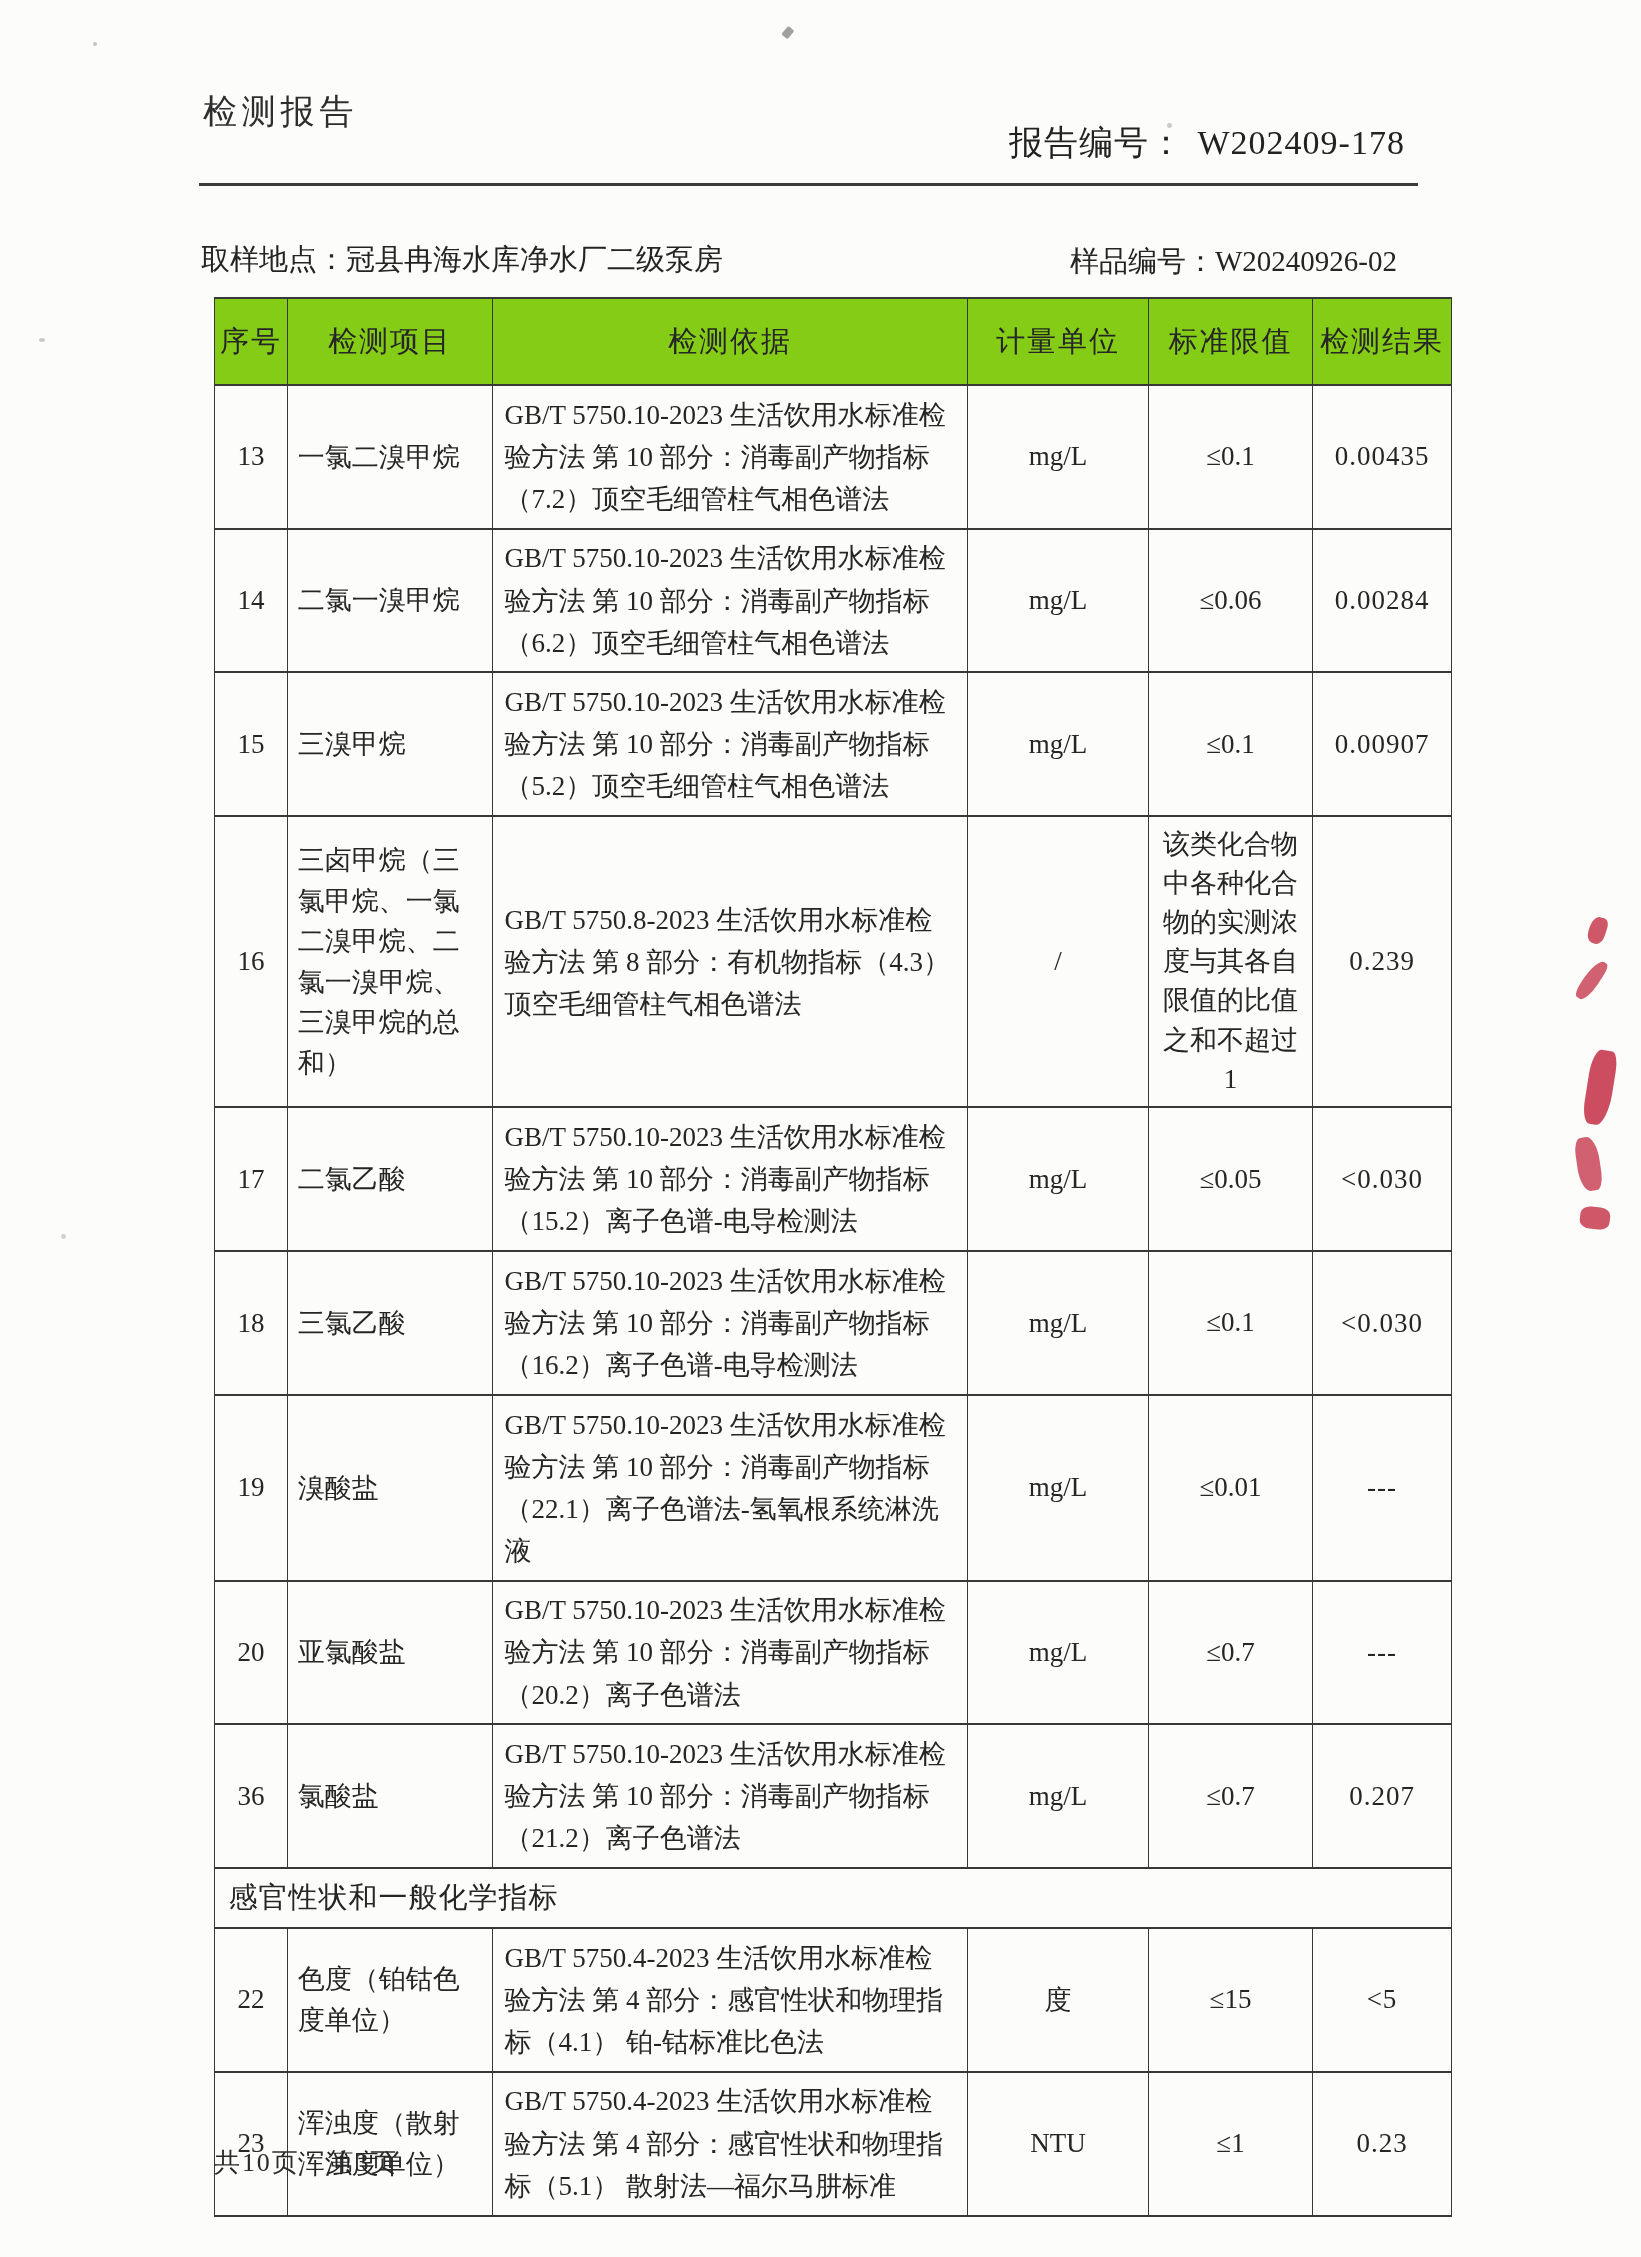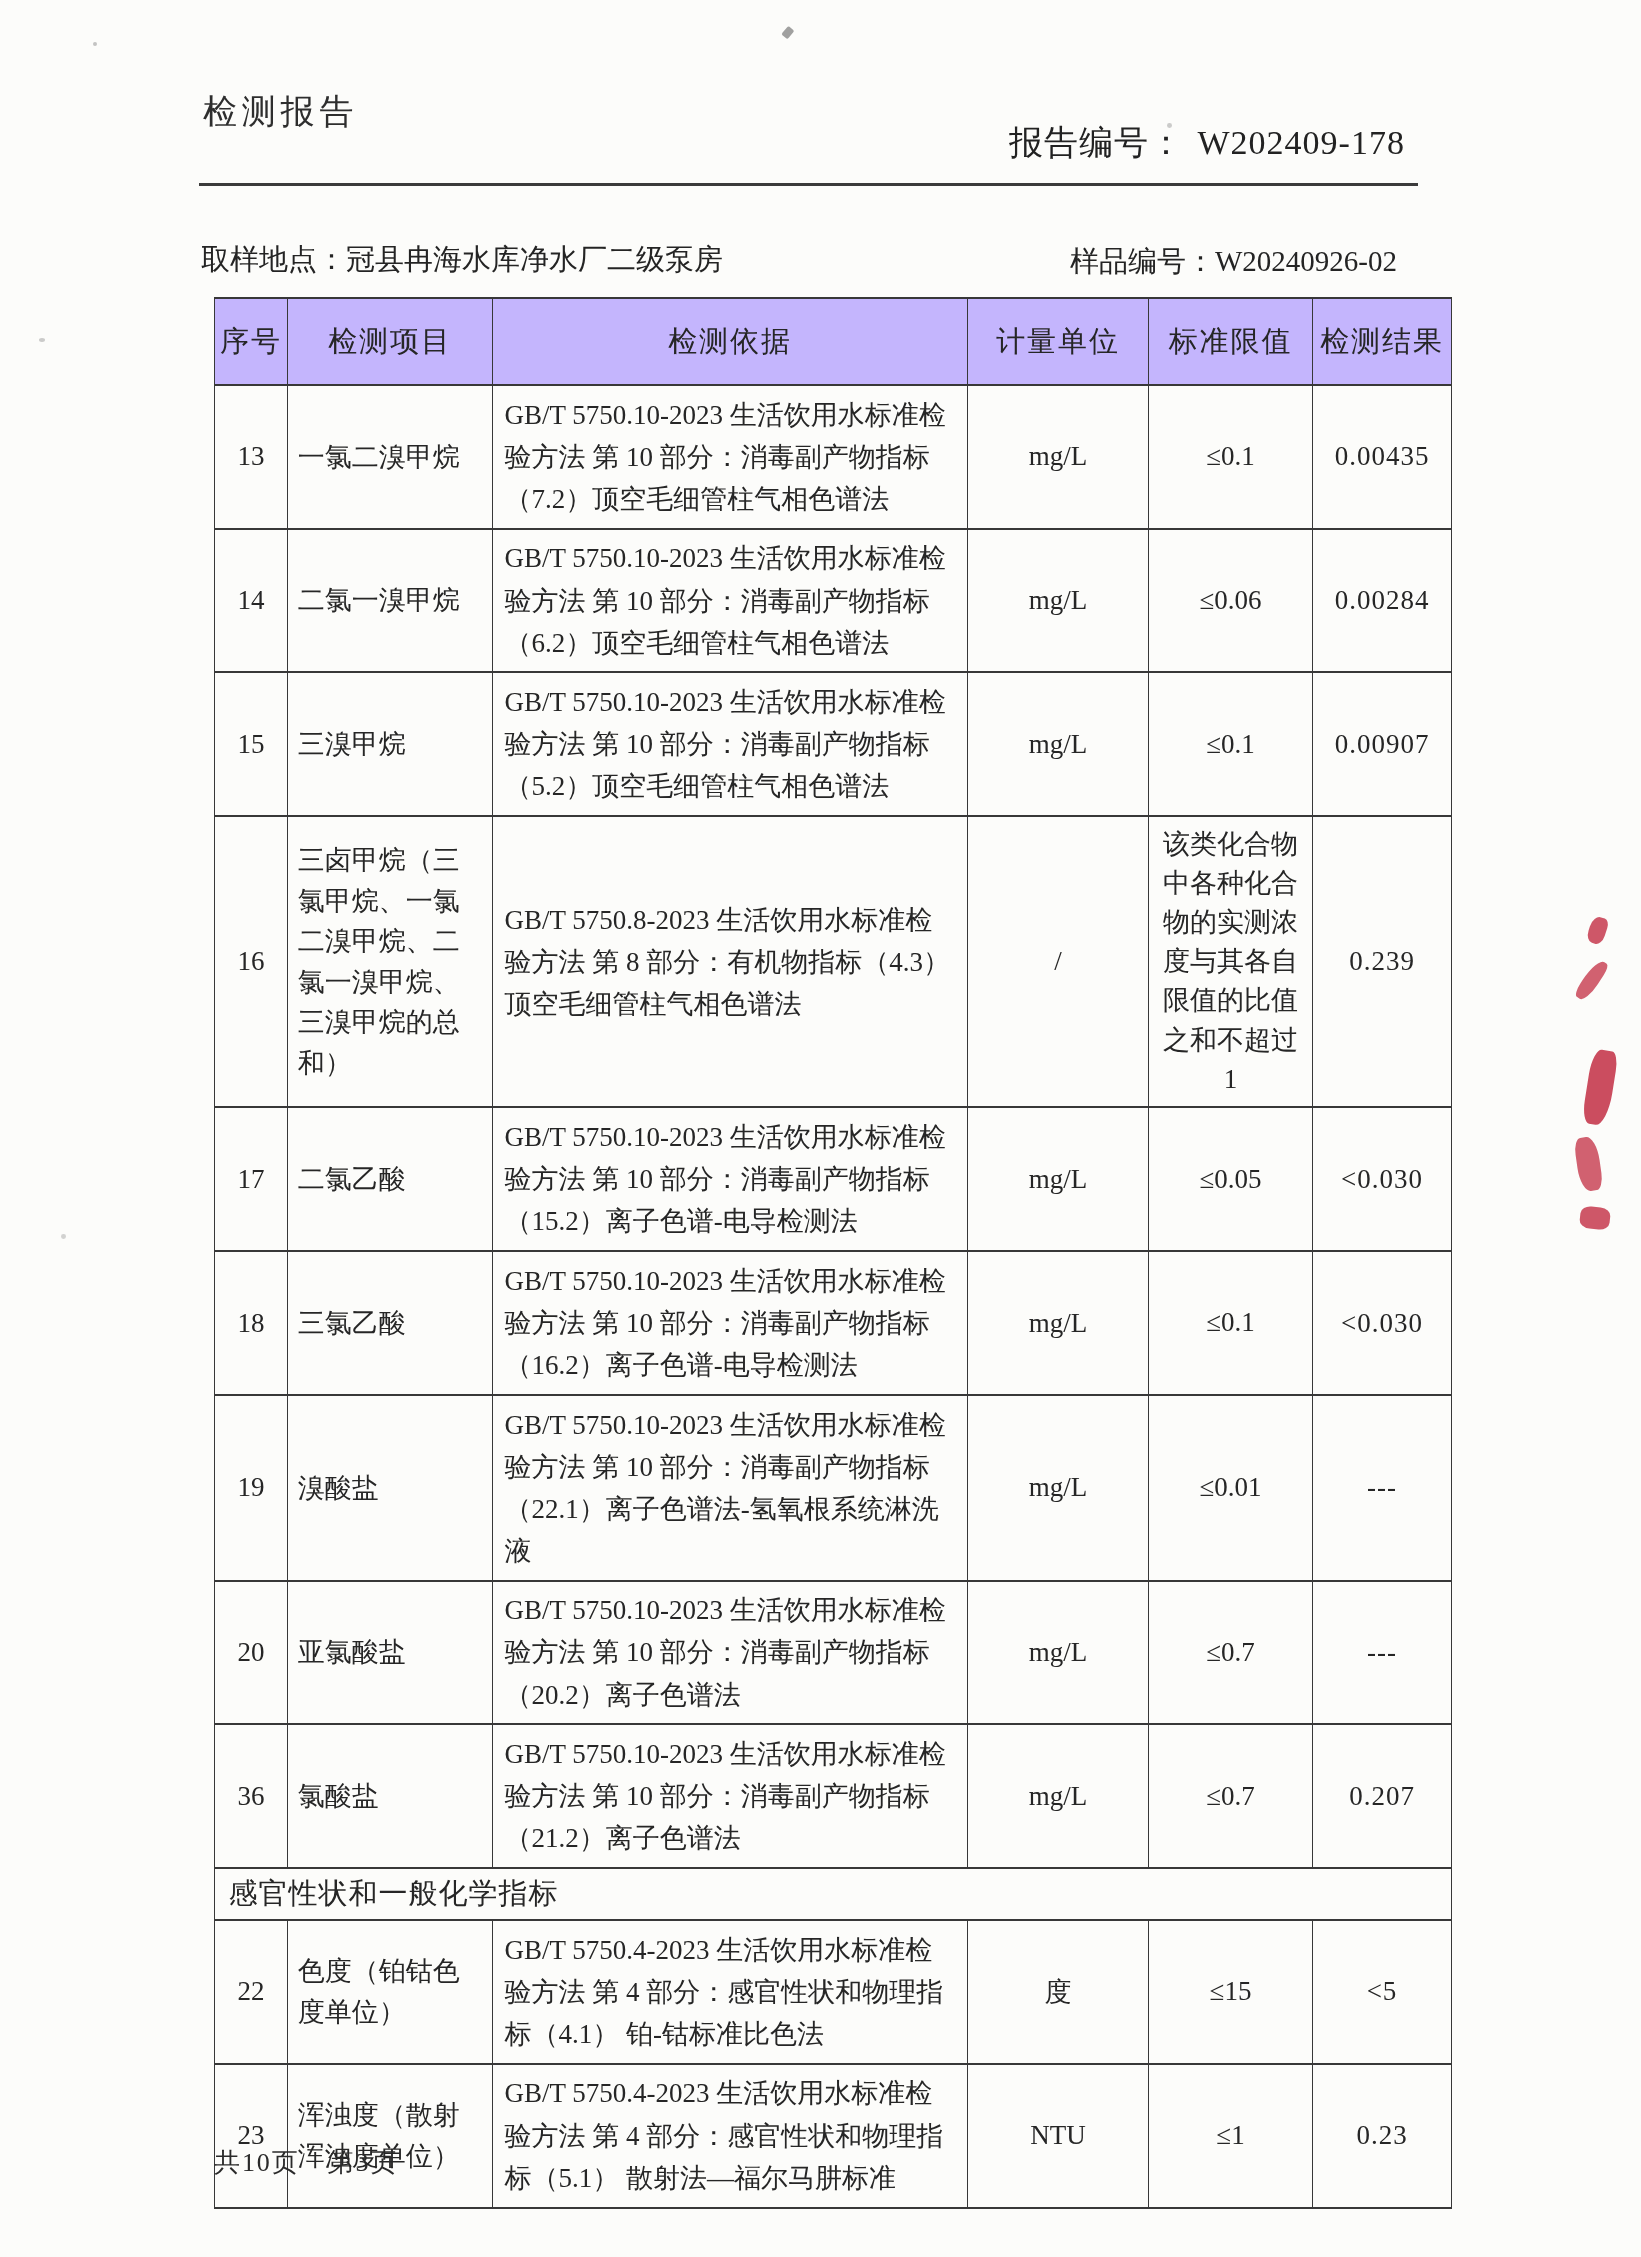--- a/index.html
+++ b/index.html
@@ -41,25 +41,25 @@
     font-size:27px; color:#262626;
   }
   table.results td, table.results th {
     border:1.9px solid #383838;
     border-top-width:2.9px; border-bottom-width:2.9px;
     vertical-align:middle;
     font-weight:normal;
     overflow:hidden;
   }
   tr.hdr { height:87px; }
-  tr.hdr th { font-size:29px; letter-spacing:1.9px; text-align:center; background:#c4b5fd; }
+  tr.hdr th { font-size:29px; letter-spacing:1.9px; text-align:center; background:#84cc16; }
   tr.row { height:135px; }
   tr.row-tall { height:288px; }
   tr.row-med { height:172px; }
-  tr.section-row { height:52px;font-family:Liberation Mono, monospace; }
+  tr.section-row { height:60px;font-family:Liberation Mono, monospace; }
   td.c-no     { text-align:center; }
   td.c-item   { text-align:left; padding:7.7px 9.7px; line-height:1.5; }
   td.c-method { text-align:left; padding:7.7px 11.6px; line-height:1.56;border-radius:32px; }
   td.c-unit   { text-align:center; }
   td.c-limit  { text-align:center; padding:7.7px 12.6px; line-height:1.45; }
   td.c-result { text-align:center; letter-spacing:1px; }
   td.c-section{ text-align:left; padding:3.9px 0 3.9px 13.5px; font-size:29px; letter-spacing:1px; }
   
   .footer {
     position:absolute; left:214px; top:2145px; width:1237px;

